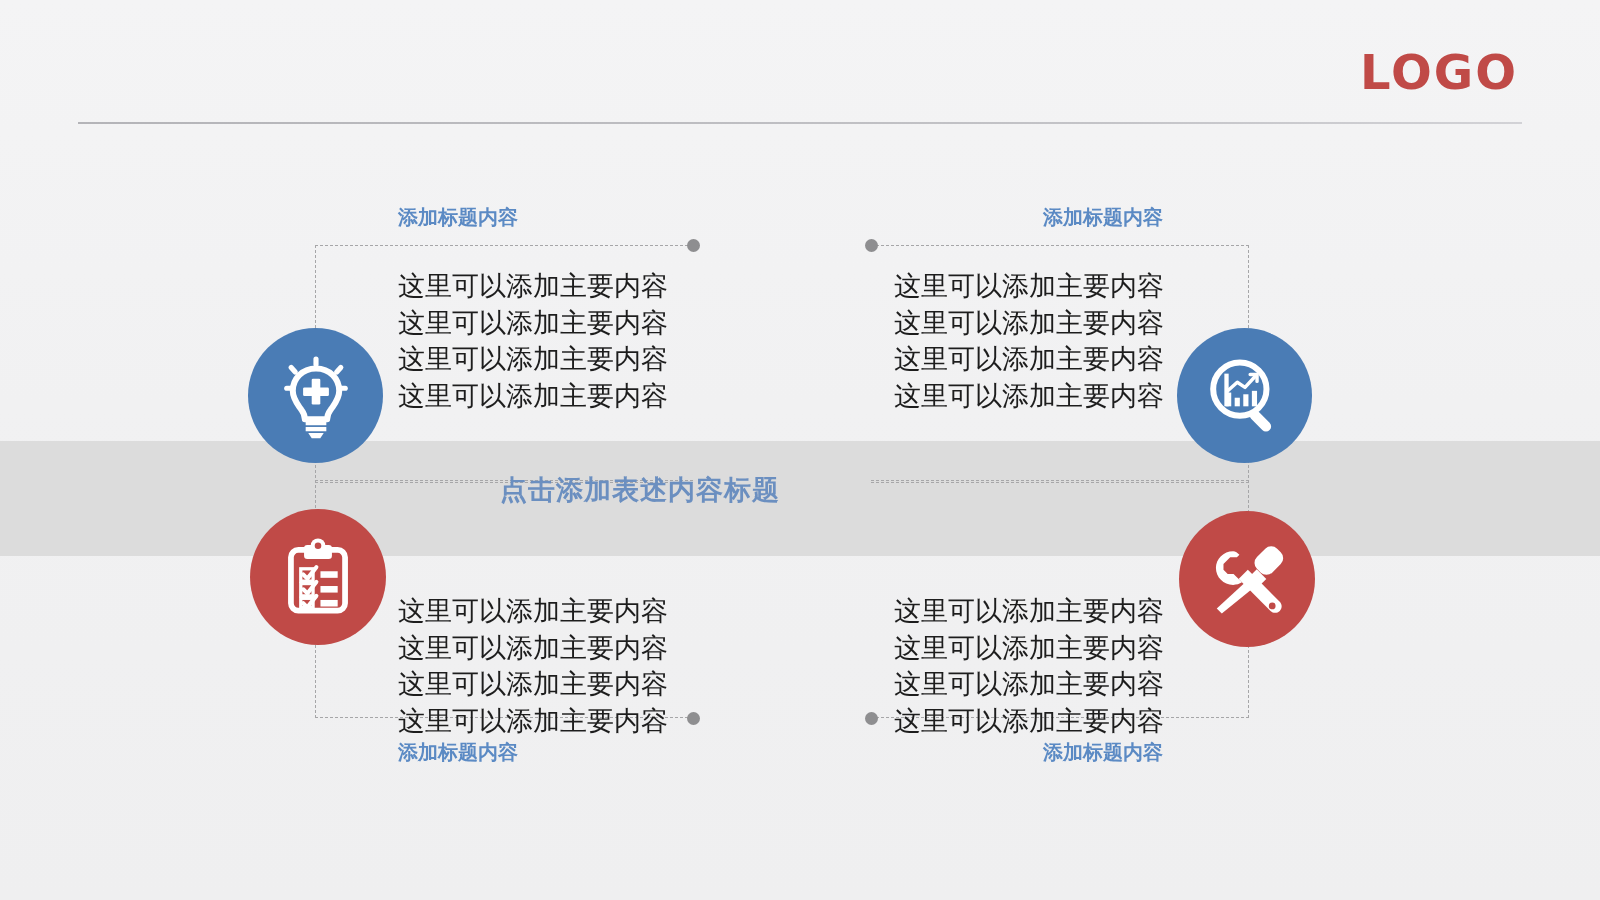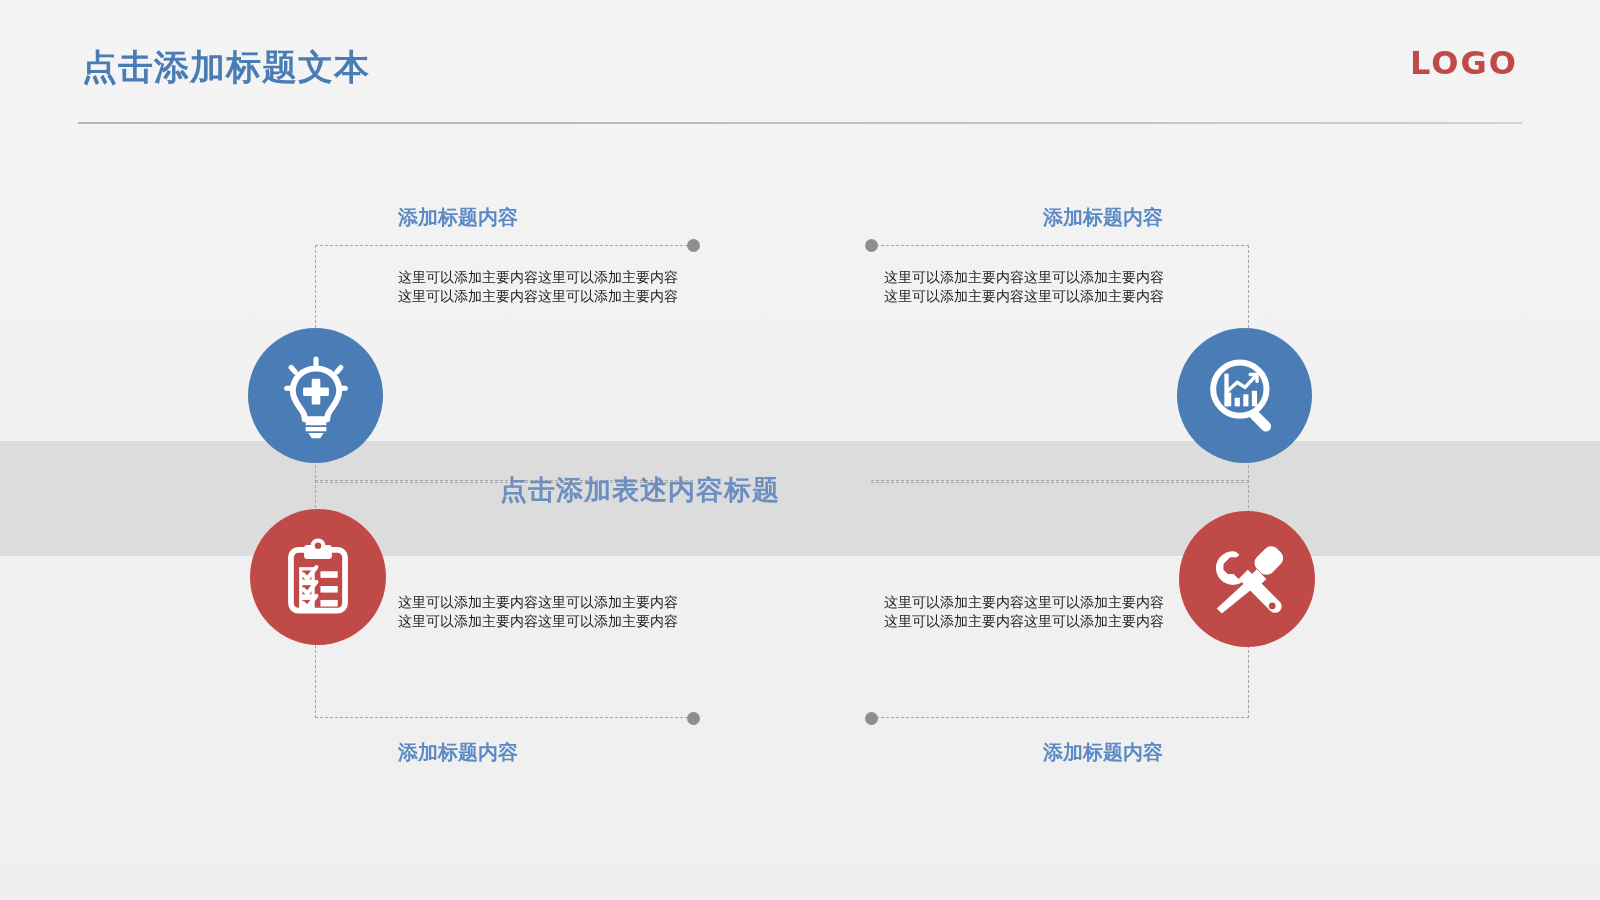--- a/index.html
+++ b/index.html
@@ -39,21 +39,21 @@
     font-size: 35px;
     font-weight: bold;
     color: #4a7cb5;
     letter-spacing: 1px;
     white-space: nowrap;
   }
   .logo {
     position: absolute;
     right: 82px;
     top: 44px;
-    font-size: 32px;
+    font-size: 48px;
     font-weight: bold;
     color: #c04a47;
     letter-spacing: 2px;
     white-space: nowrap;
     margin-left: 28px;
   }
   .header-rule {
     position: absolute;
     left: 78px;
     top: 122px;
@@ -132,21 +132,21 @@
   .q-head {
     position: absolute;
     font-size: 20px;
     font-weight: bold;
     color: #5b8ac4;
     line-height: 1.45;
     width: 175px;
   }
   .q-body {
     position: absolute;
-    font-size: 14px;
+    font-size: 27px;
     color: #1d1d1d;
     line-height: 1.36;
     width: 282px;
   }
   .align-left  { text-align: left; }
   .align-right { text-align: right; }
 
   
   #head-tl { left: 398px; top: 203px; }
   #body-tl { left: 398px; top: 268px; }
@@ -160,21 +160,20 @@
   #body-br { left: 882px; top: 593px; }
   #head-br { left: 988px; top: 738px; }
 </style>
 </head>
 <body>
 
 <div id="slide">
 
   <div class="mid-band"></div>
 
-  <div class="slide-title">点击添加标题文本</div>
   <div class="logo">LOGO</div>
   <div class="header-rule"></div>
 
 
   <div class="dash-box" id="dash-tl"></div>
   <div class="dash-box" id="dash-tr"></div>
   <div class="dash-box" id="dash-bl"></div>
   <div class="dash-box" id="dash-br"></div>
 
   <div class="end-dot" id="dot-tl"></div>

